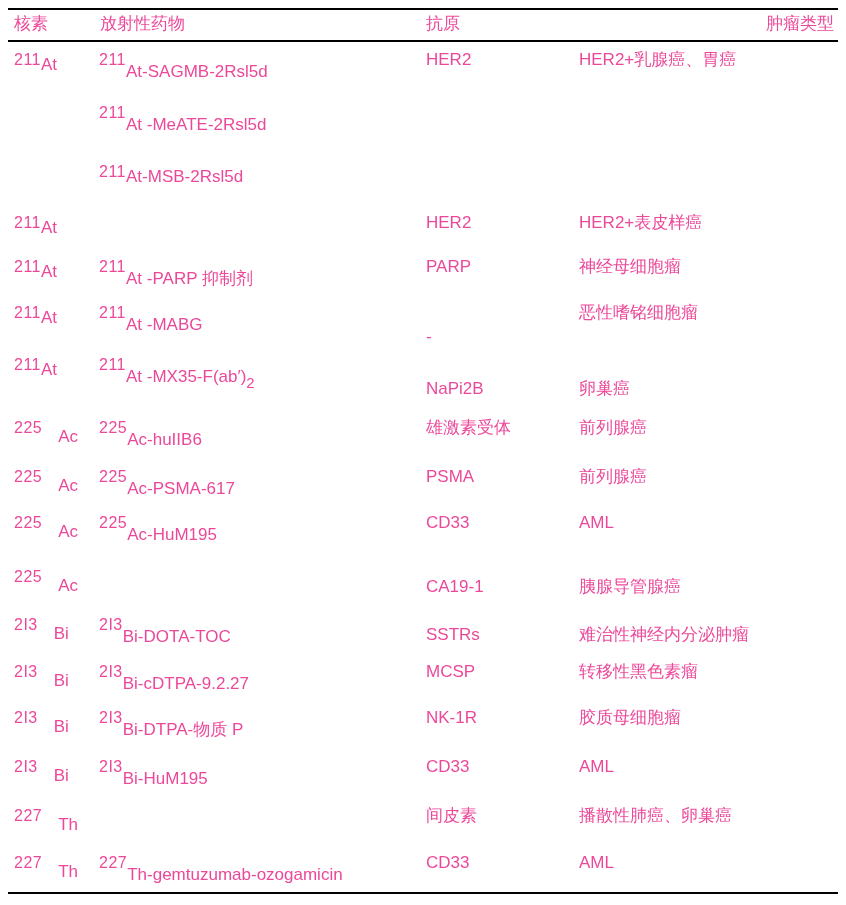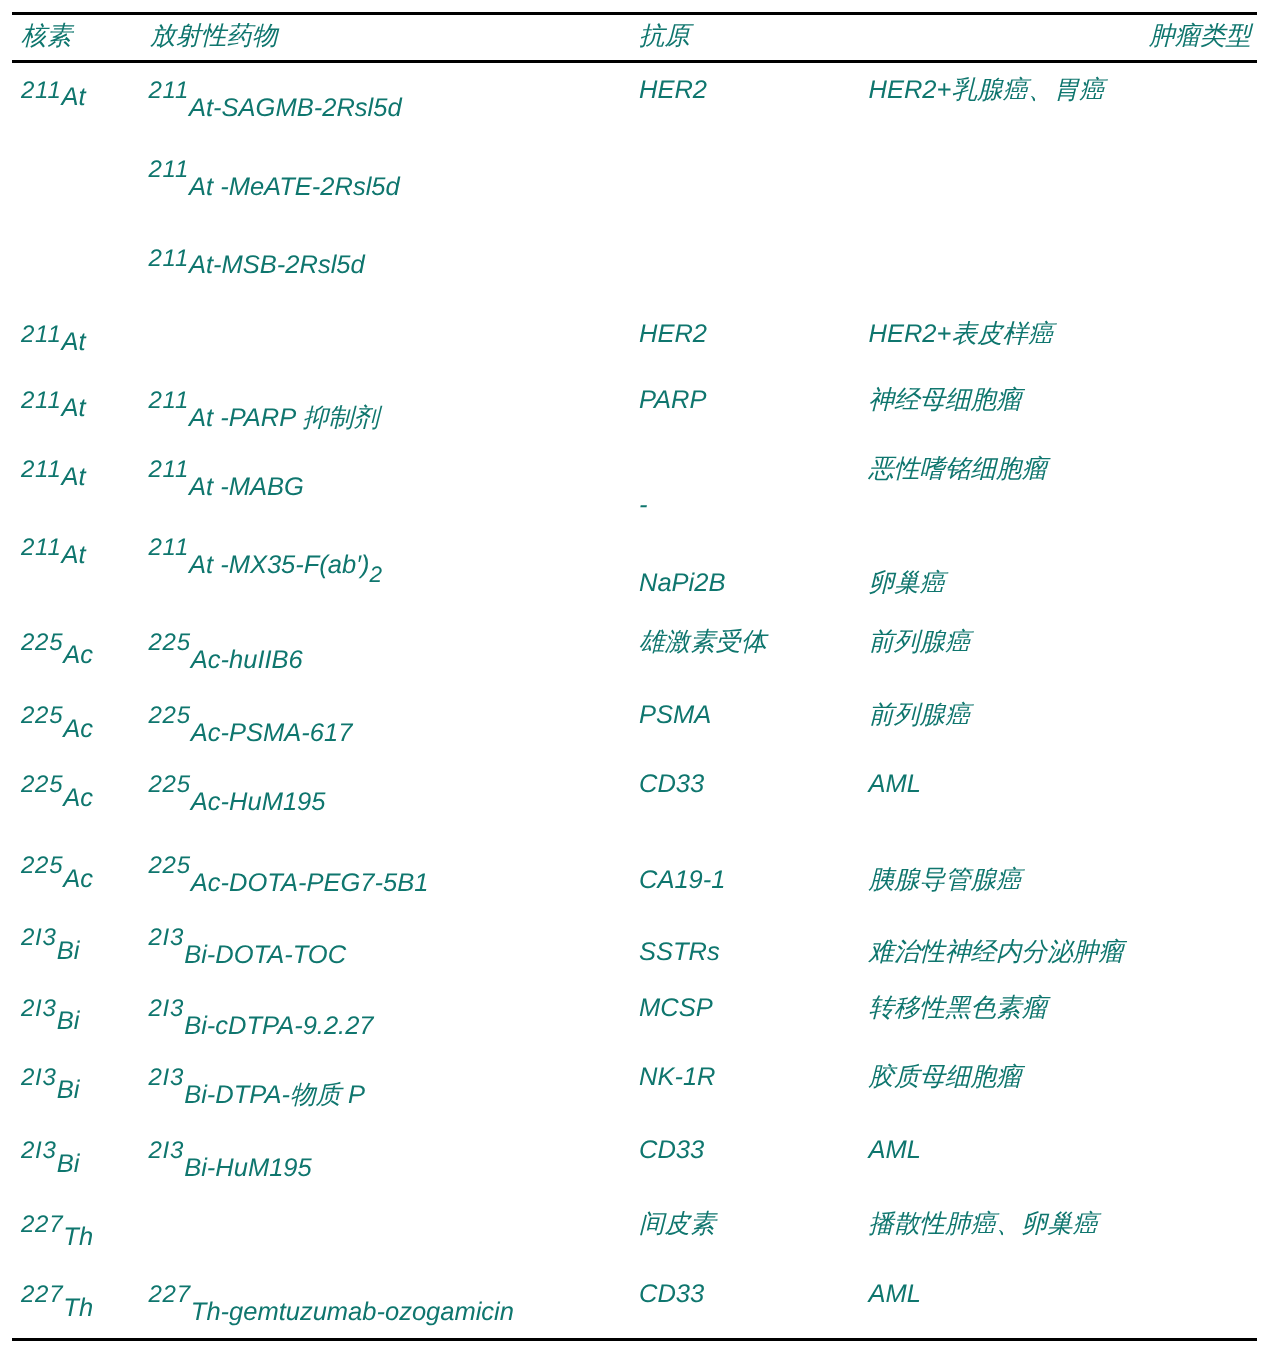--- a/index.html
+++ b/index.html
@@ -1,19 +1,19 @@
 <!DOCTYPE html>
 <html><head>
 <meta charset="utf-8">
 <style>
   html,body{margin:0;padding:0;background:#ffffff;}
   .page{
     position:relative;width:846px;height:905px;background:#ffffff;
     font-family:"Liberation Sans","DejaVu Sans",sans-serif;
-    color:#0f766e;overflow:hidden;font-style:italic;
+    color:#ec4899;overflow:hidden;
   }
   .rule{position:absolute;left:8px;width:830px;height:2px;background:#000000;}
   .rule-top{top:8px;}
   .rule-mid{top:40px;}
   .rule-bottom{top:892px;}
 
   .hcell{position:absolute;top:14px;font-size:17px;line-height:1.2;white-space:nowrap;}
   .h-nuclide{left:14px;}
   .h-drug{left:100px;}
   .h-antigen{left:426px;}
@@ -24,21 +24,21 @@
   .c1{left:14px;}
   .c2{left:99px;}
   .c3{left:426px;}
   .c4{left:579px;}
   .vmid{top:10px;}
   .vlow{top:24px;}
 
   .mass{font-size:16px;letter-spacing:0.5px;}
   .shift{position:relative;display:inline-block;}
   .dropS{top:5px;}
-  .dropM{top:9px;}
+  .dropM{top:9px;margin-left:16px;}
   .dropL{top:12px;}
   .dropSub{top:18px;font-size:15px;}
 </style>
 </head>
 <body>
 
 <div class="page">
   <div class="rule rule-top"></div>
 
   <div>
@@ -108,21 +108,20 @@
 
   <div class="row" style="top:513px">
     <div class="cell c1"><span class="mass">225</span><span class="shift dropM">Ac</span></div>
     <div class="cell c2"><span class="mass">225</span><span class="shift dropL">Ac-HuM195</span></div>
     <div class="cell c3">CD33</div>
     <div class="cell c4">AML</div>
   </div>
 
   <div class="row" style="top:567px">
     <div class="cell c1"><span class="mass">225</span><span class="shift dropM">Ac</span></div>
-    <div class="cell c2"><span class="mass">225</span><span class="shift dropL">Ac-DOTA-PEG7-5B1</span></div>
     <div class="cell c3 vmid">CA19-1</div>
     <div class="cell c4 vmid">胰腺导管腺癌</div>
   </div>
 
   <div class="row" style="top:615px">
     <div class="cell c1"><span class="mass">2I3</span><span class="shift dropM">Bi</span></div>
     <div class="cell c2"><span class="mass">2I3</span><span class="shift dropL">Bi-DOTA-TOC</span></div>
     <div class="cell c3 vmid">SSTRs</div>
     <div class="cell c4 vmid">难治性神经内分泌肿瘤</div>
   </div>

